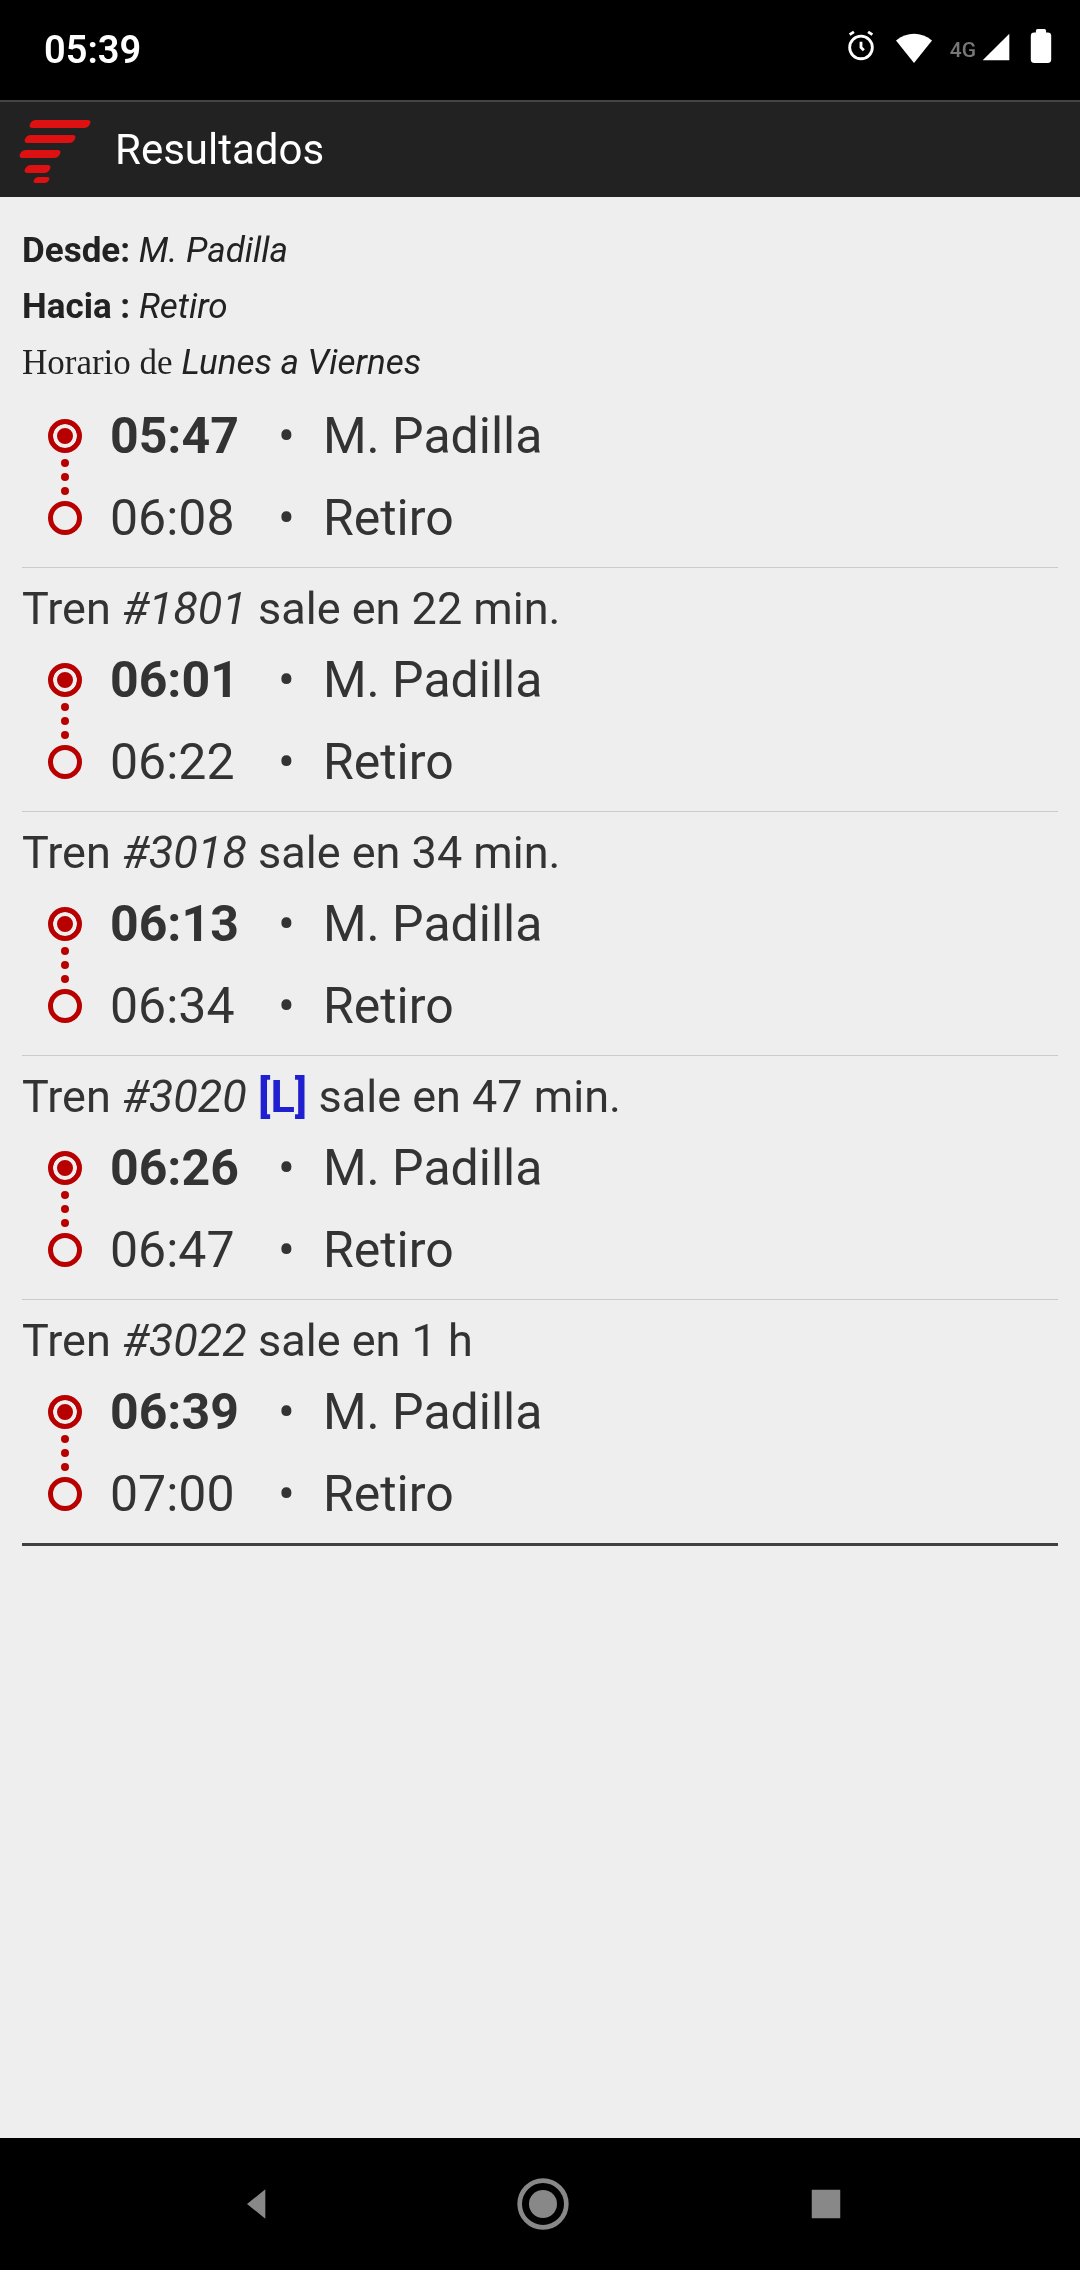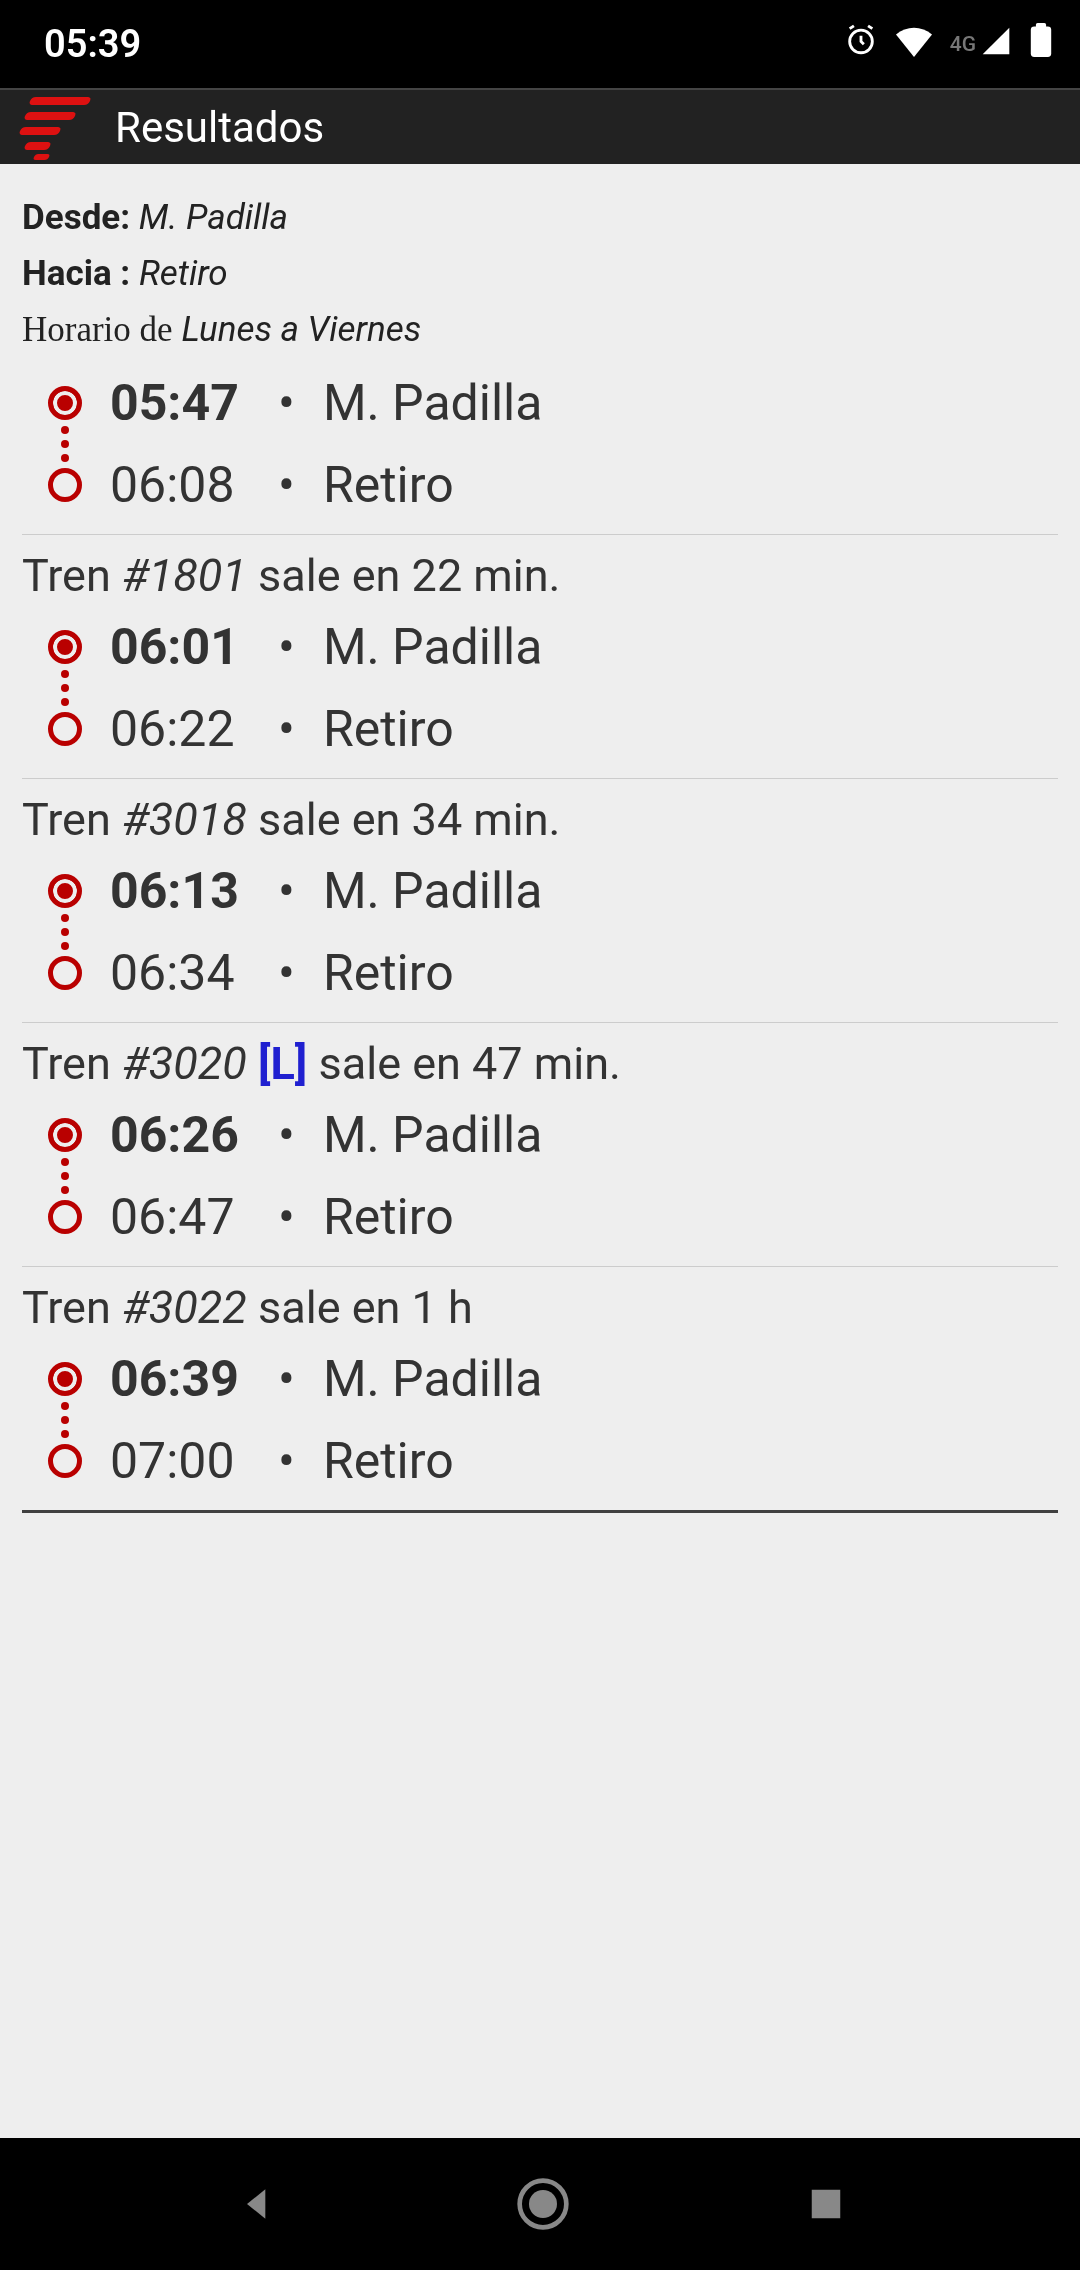--- a/index.html
+++ b/index.html
@@ -1,22 +1,22 @@
 <!DOCTYPE html>
 <html><head>
 <meta charset="utf-8">
 <style>
   * { margin:0; padding:0; box-sizing:border-box; }
   html,body { width:1080px; height:2270px; font-family:Roboto, "Helvetica Neue", Arial, sans-serif; background:#eeeeee; color:#222; }
   
-  .status-bar { width:100%; height:88px; background:#000; color:#fff; display:flex; align-items:center; justify-content:space-between; padding:0 28px 0 44px; font-size:38px; font-weight:600; }
+  .status-bar { width:100%; height:100px; background:#000; color:#fff; display:flex; align-items:center; justify-content:space-between; padding:0 28px 0 44px; font-size:38px; font-weight:600; }
   .status-right { display:flex; align-items:center; gap:18px; }
   .status-right .dim { color:#777; font-size:21px; font-weight:500; margin-right:-14px; }
   
-  .app-bar { width:100%; height:76px; background:#222; border-top:2px solid #444; display:flex; align-items:center; padding:0 20px; gap:25px; }
+  .app-bar { width:100%; height:97px; background:#222; border-top:2px solid #444; display:flex; align-items:center; padding:0 20px; gap:25px; }
   .app-bar .title { color:#fff; font-size:42px; font-weight:400; }
   .app-logo { width:70px; height:70px; position:relative; }
   .app-logo span { position:absolute; left:0; background:#d11; height:8px; border-radius:4px; transform:skewX(-25deg); }
   .app-logo span.s1 { top:5px;  width:60px; left:10px; }
   .app-logo span.s2 { top:20px; width:50px; left:5px; }
   .app-logo span.s3 { top:35px; width:40px; left:0; }
   .app-logo span.s4 { top:50px; width:25px; left:5px; }
   .app-logo span.s5 { top:62px; width:15px; left:14px; height:6px; }
   
   .content { padding:26px 22px 0 22px; background:#eeeeee; }

